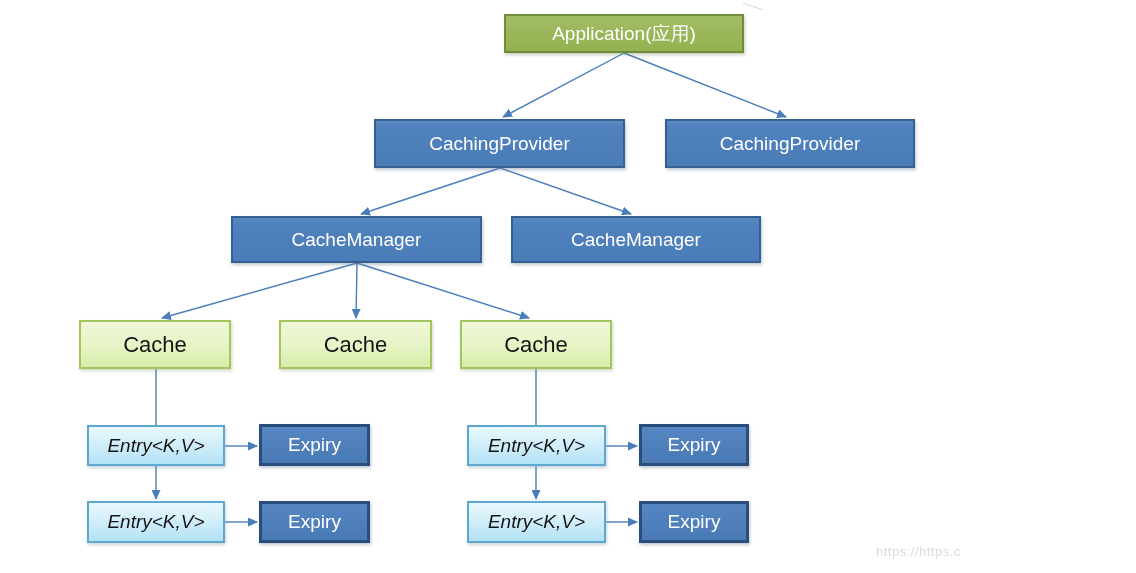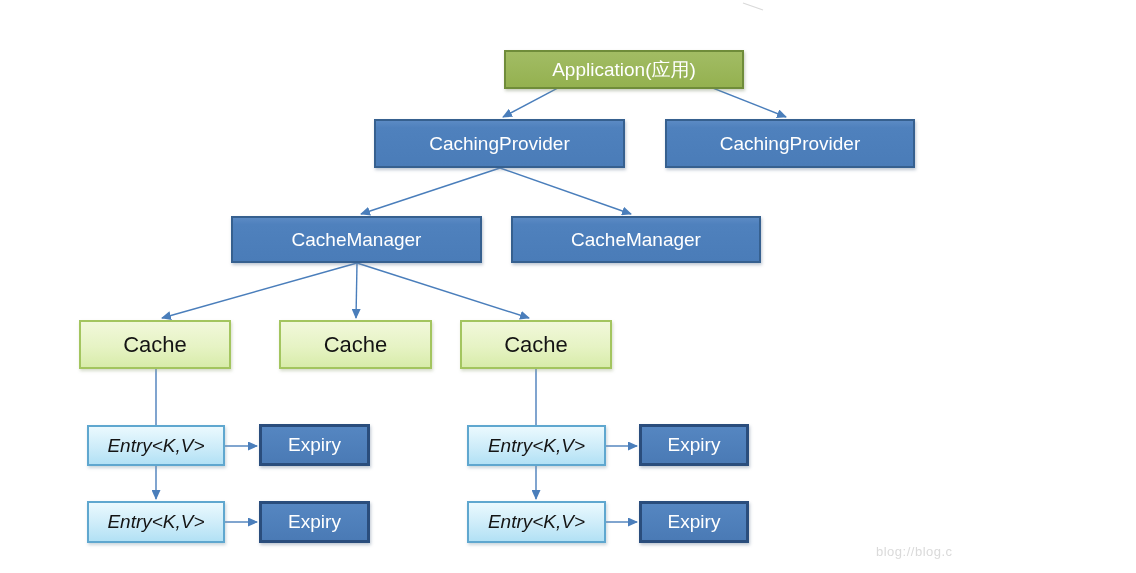--- a/index.html
+++ b/index.html
@@ -98,21 +98,21 @@
     <line x1="156" y1="466" x2="156" y2="499" stroke="#4a7ebb" stroke-width="1.4" marker-end="url(#ah)"></line>
     <line x1="225" y1="446" x2="257" y2="446" stroke="#4a7ebb" stroke-width="1.4" marker-end="url(#ah)"></line>
     <line x1="225" y1="522" x2="257" y2="522" stroke="#4a7ebb" stroke-width="1.4" marker-end="url(#ah)"></line>
     <line x1="536" y1="369" x2="536" y2="425" stroke="#4a7ebb" stroke-width="1.4"></line>
     <line x1="536" y1="466" x2="536" y2="499" stroke="#4a7ebb" stroke-width="1.4" marker-end="url(#ah)"></line>
     <line x1="606" y1="446" x2="637" y2="446" stroke="#4a7ebb" stroke-width="1.4" marker-end="url(#ah)"></line>
     <line x1="606" y1="522" x2="637" y2="522" stroke="#4a7ebb" stroke-width="1.4" marker-end="url(#ah)"></line>
     <line x1="743" y1="3" x2="763" y2="10" stroke="#d9d9d9" stroke-width="1.2"></line>
   </svg>
 
-  <div class="node olive" style="left:504px; top:14px; width:240px; height:39px;margin-top:36px;">Application(应用)</div>
+  <div class="node olive" style="left:504px; top:14px; width:240px; height:39px;">Application(应用)</div>
 
   <div class="node blue" style="left:374px; top:119px; width:251px; height:49px;">CachingProvider</div>
 
   <div class="node blue" style="left:665px; top:119px; width:250px; height:49px;">CachingProvider</div>
 
   <div class="node blue" style="left:231px; top:216px; width:251px; height:47px;">CacheManager</div>
 
   <div class="node blue" style="left:511px; top:216px; width:250px; height:47px;">CacheManager</div>
 
   <div class="node cache" style="left:79px; top:320px; width:152px; height:49px;">Cache</div>
@@ -130,16 +130,16 @@
   <div class="node expiry" style="left:259px; top:501px; width:111px; height:42px;">Expiry</div>
 
   <div class="node entry" style="left:467px; top:425px; width:139px; height:41px;">Entry&lt;K,V&gt;</div>
 
   <div class="node expiry" style="left:639px; top:424px; width:110px; height:42px;">Expiry</div>
 
   <div class="node entry" style="left:467px; top:501px; width:139px; height:42px;">Entry&lt;K,V&gt;</div>
 
   <div class="node expiry" style="left:639px; top:501px; width:110px; height:42px;">Expiry</div>
 
-  <span class="watermark-url">blog://blog.c</span>
+  <span class="watermark-url">https://https.c</span>
 
 
 </div>
 
 </body></html>

